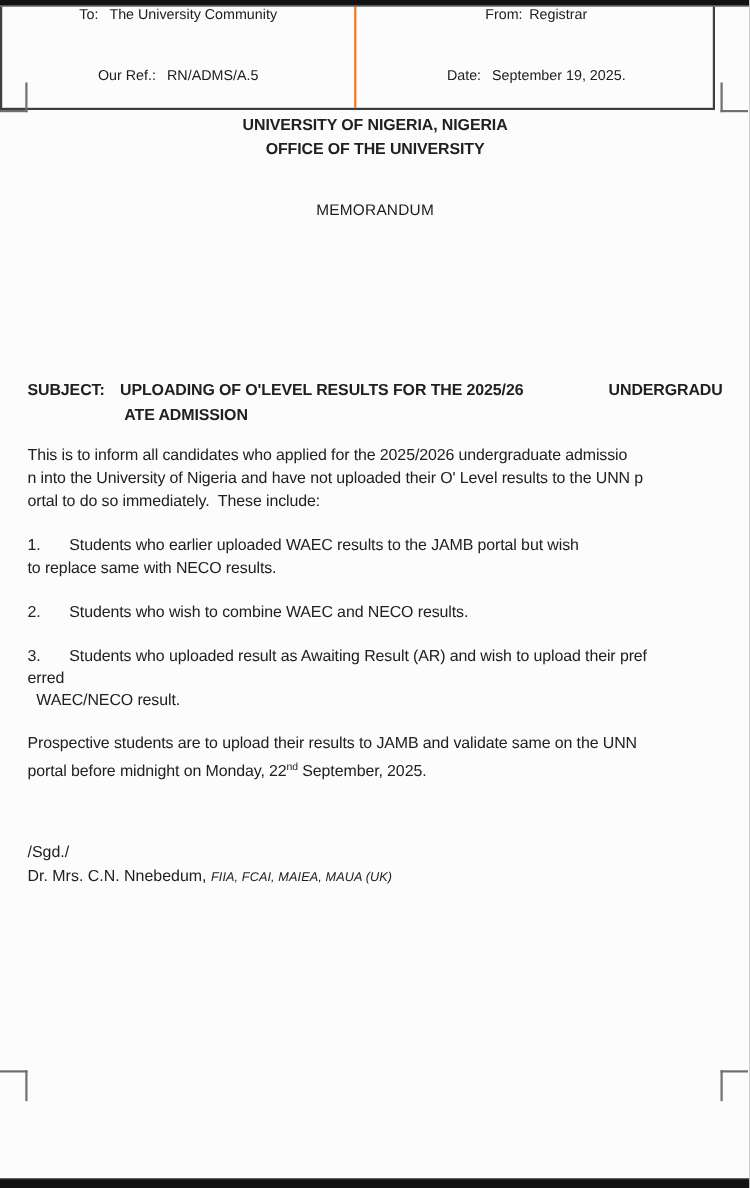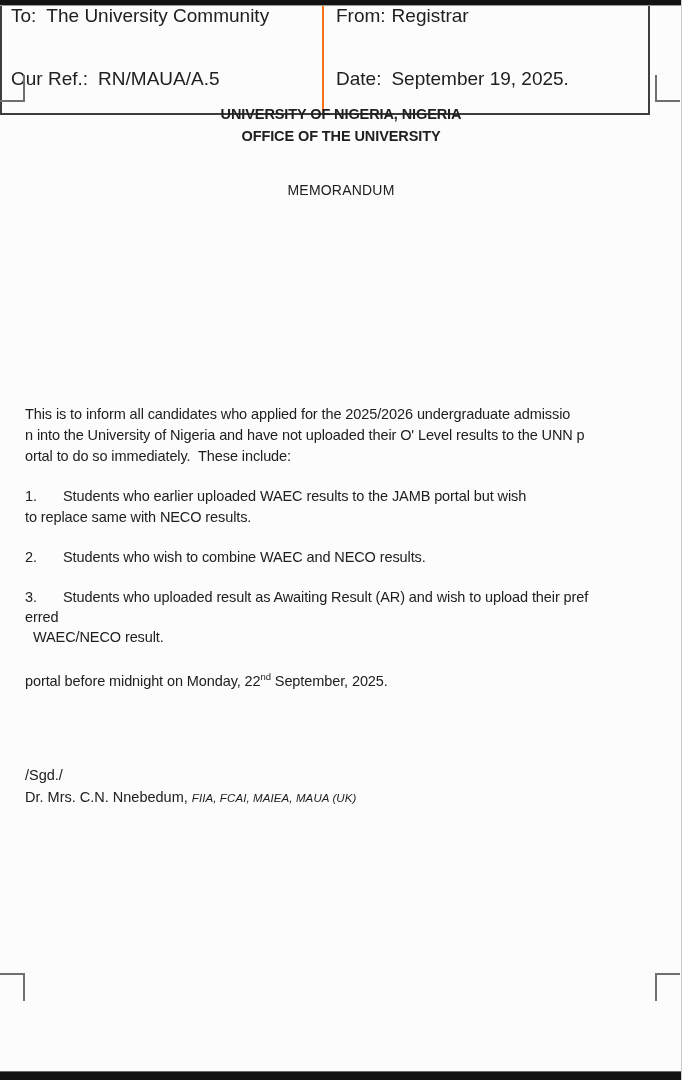--- a/index.html
+++ b/index.html
@@ -23,21 +23,21 @@
   .mark.tr { right:1px; top:75px;  height:27px; border-left:2px solid #6f6f6f;  border-bottom:2px solid #6f6f6f; }
   .mark.bl { left:0;  top:973px; height:28px; border-right:2px solid #6f6f6f; border-top:2px solid #6f6f6f; }
   .mark.br { right:1px; top:973px; height:28px; border-left:2px solid #6f6f6f;  border-top:2px solid #6f6f6f; }
 
   .abs { position:absolute; left:25px; right:24px; }
   .t { white-space:pre-wrap; }
 
   .org-header { top:103px; text-align:center; font-weight:bold; font-size:14.5px; line-height:22px; letter-spacing:-0.1px; }
   .memo-title { top:182px; text-align:center; font-size:14px; font-weight:500; letter-spacing:0.2px; }
 
-  .memo-table { top:202px; left:25px; width:650px; height:115px; border:2px solid #3e3e3e; display:flex; font-size:19px; }
+  .memo-table { top:202px; left:25px; width:650px; height:100px; border:2px solid #3e3e3e; display:flex; font-size:13px;text-align:center; }
   .memo-cell { padding:3px 9px; }
   .memo-cell.left  { width:320px; }
   .memo-cell.right { flex:1; border-left:2px solid #f97316;padding-left:12px; }
   .memo-row2 { margin-top:41px; }
   .fld-label { margin-right:10px; }
   .fld-label.tight { margin-right:6px; }
 
   .subject { top:344px; font-weight:bold; font-size:14.5px; line-height:22.5px; letter-spacing:-0.1px; }
   .subject-line1 { display:flex; justify-content:space-between; }
   .subject-label { margin-right:14px; }
@@ -81,33 +81,42 @@
   </div>
 
   <div class="abs memo-title t">MEMORANDUM</div>
 
   <div class="memo-table">
     <div class="memo-cell left">
       <div>
         <span class="fld-label t">To:</span><span class="t">The University Community</span>
       </div>
       <div class="memo-row2">
-        <span class="fld-label t">Our Ref.:</span><span class="t">RN/MAUA/A.5</span>
+        <span class="fld-label t">Our Ref.:</span><span class="t">RN/ADMS/A.5</span>
       </div>
     </div>
     <div class="memo-cell right">
       <div>
         <span class="fld-label tight t">From:</span><span class="t">Registrar</span>
       </div>
       <div class="memo-row2">
         <span class="fld-label t">Date:</span><span class="t">September 19, 2025.</span>
       </div>
     </div>
   </div>
 
+  <div class="abs subject">
+    <div class="subject-line1">
+      <span>
+        <span class="subject-label t">SUBJECT:</span><span class="t">UPLOADING OF O'LEVEL RESULTS FOR THE 2025/26</span>
+      </span>
+      <span class="t">UNDERGRADU</span>
+    </div>
+    <div class="subject-line2 t">ATE ADMISSION</div>
+  </div>
 
   <div class="abs para intro">
     <div class="t">This is to inform all candidates who applied for the 2025/2026 undergraduate admissio</div>
     <div class="t">n into the University of Nigeria and have not uploaded their O' Level results to the UNN p</div>
     <div class="t">ortal to do so immediately.  These include:</div>
   </div>
 
   <div class="abs list-item item-1">
     <div class="li-row">
       <span class="li-num t">1.</span>
@@ -126,20 +135,21 @@
   <div class="abs list-item item-3">
     <div class="li-row">
       <span class="li-num t">3.</span>
       <span class="t">Students who uploaded result as Awaiting Result (AR) and wish to upload their pref</span>
     </div>
     <div class="li-overflow t">erred</div>
     <div class="li-indent2 t">WAEC/NECO result.</div>
   </div>
 
   <div class="abs para closing">
+    <div class="t">Prospective students are to upload their results to JAMB and validate same on the UNN</div>
     <div><span class="t">portal before midnight on Monday, 22</span><sup>nd</sup><span class="t"> September, 2025.</span></div>
   </div>
 
   <div class="abs signature">
     <div class="t">/Sgd./</div>
     <div><span class="t">Dr. Mrs. C.N. Nnebedum, </span><span class="sig-creds t">FIIA, FCAI, MAIEA, MAUA (UK)</span></div>
   </div>
 
 </div>
 

